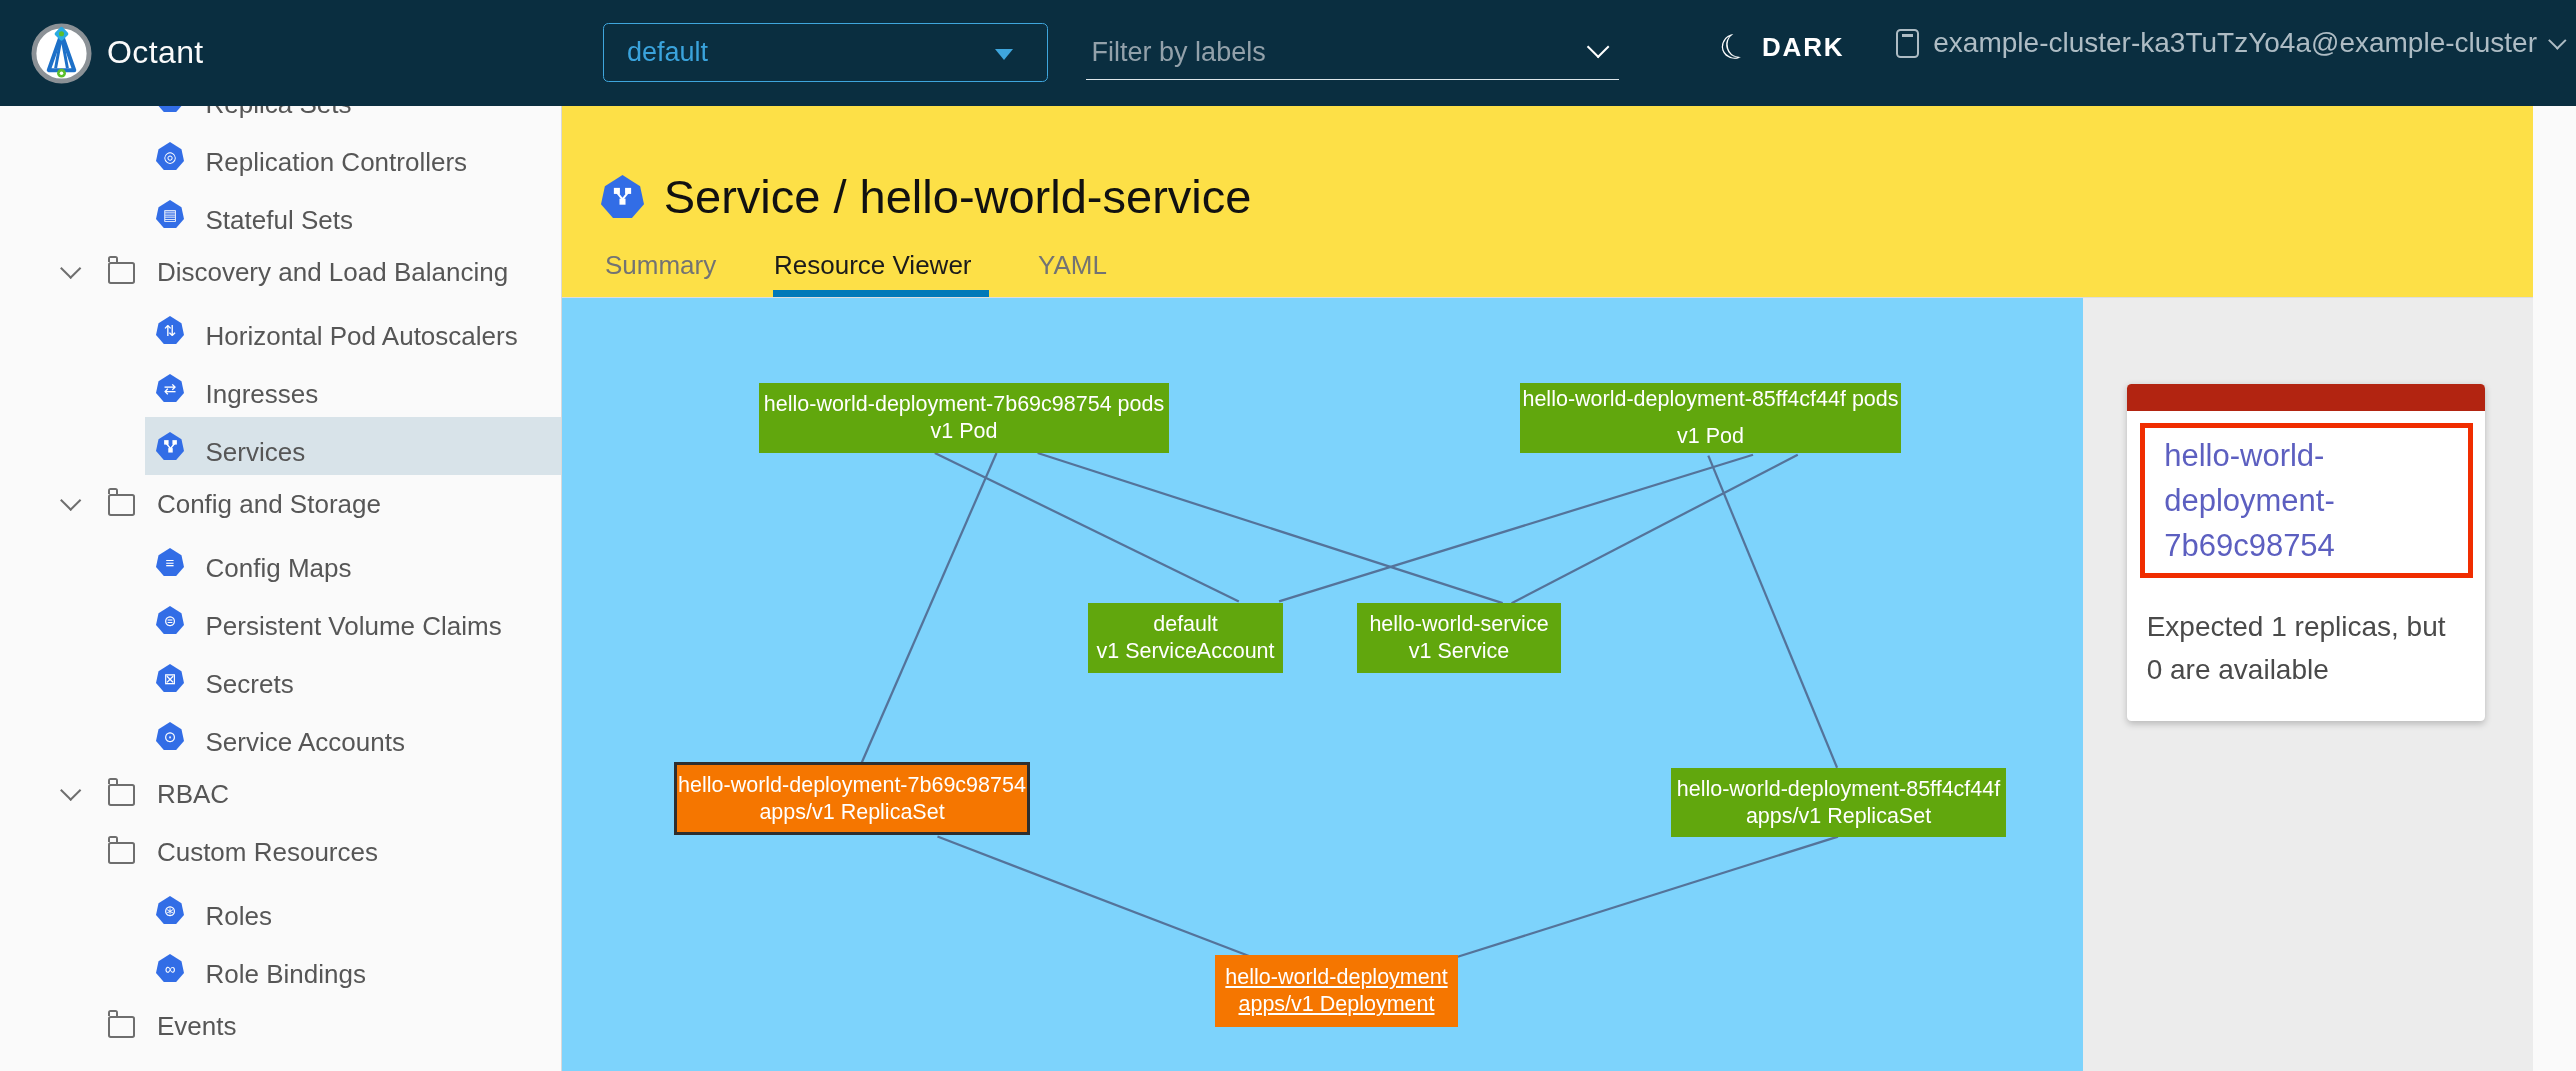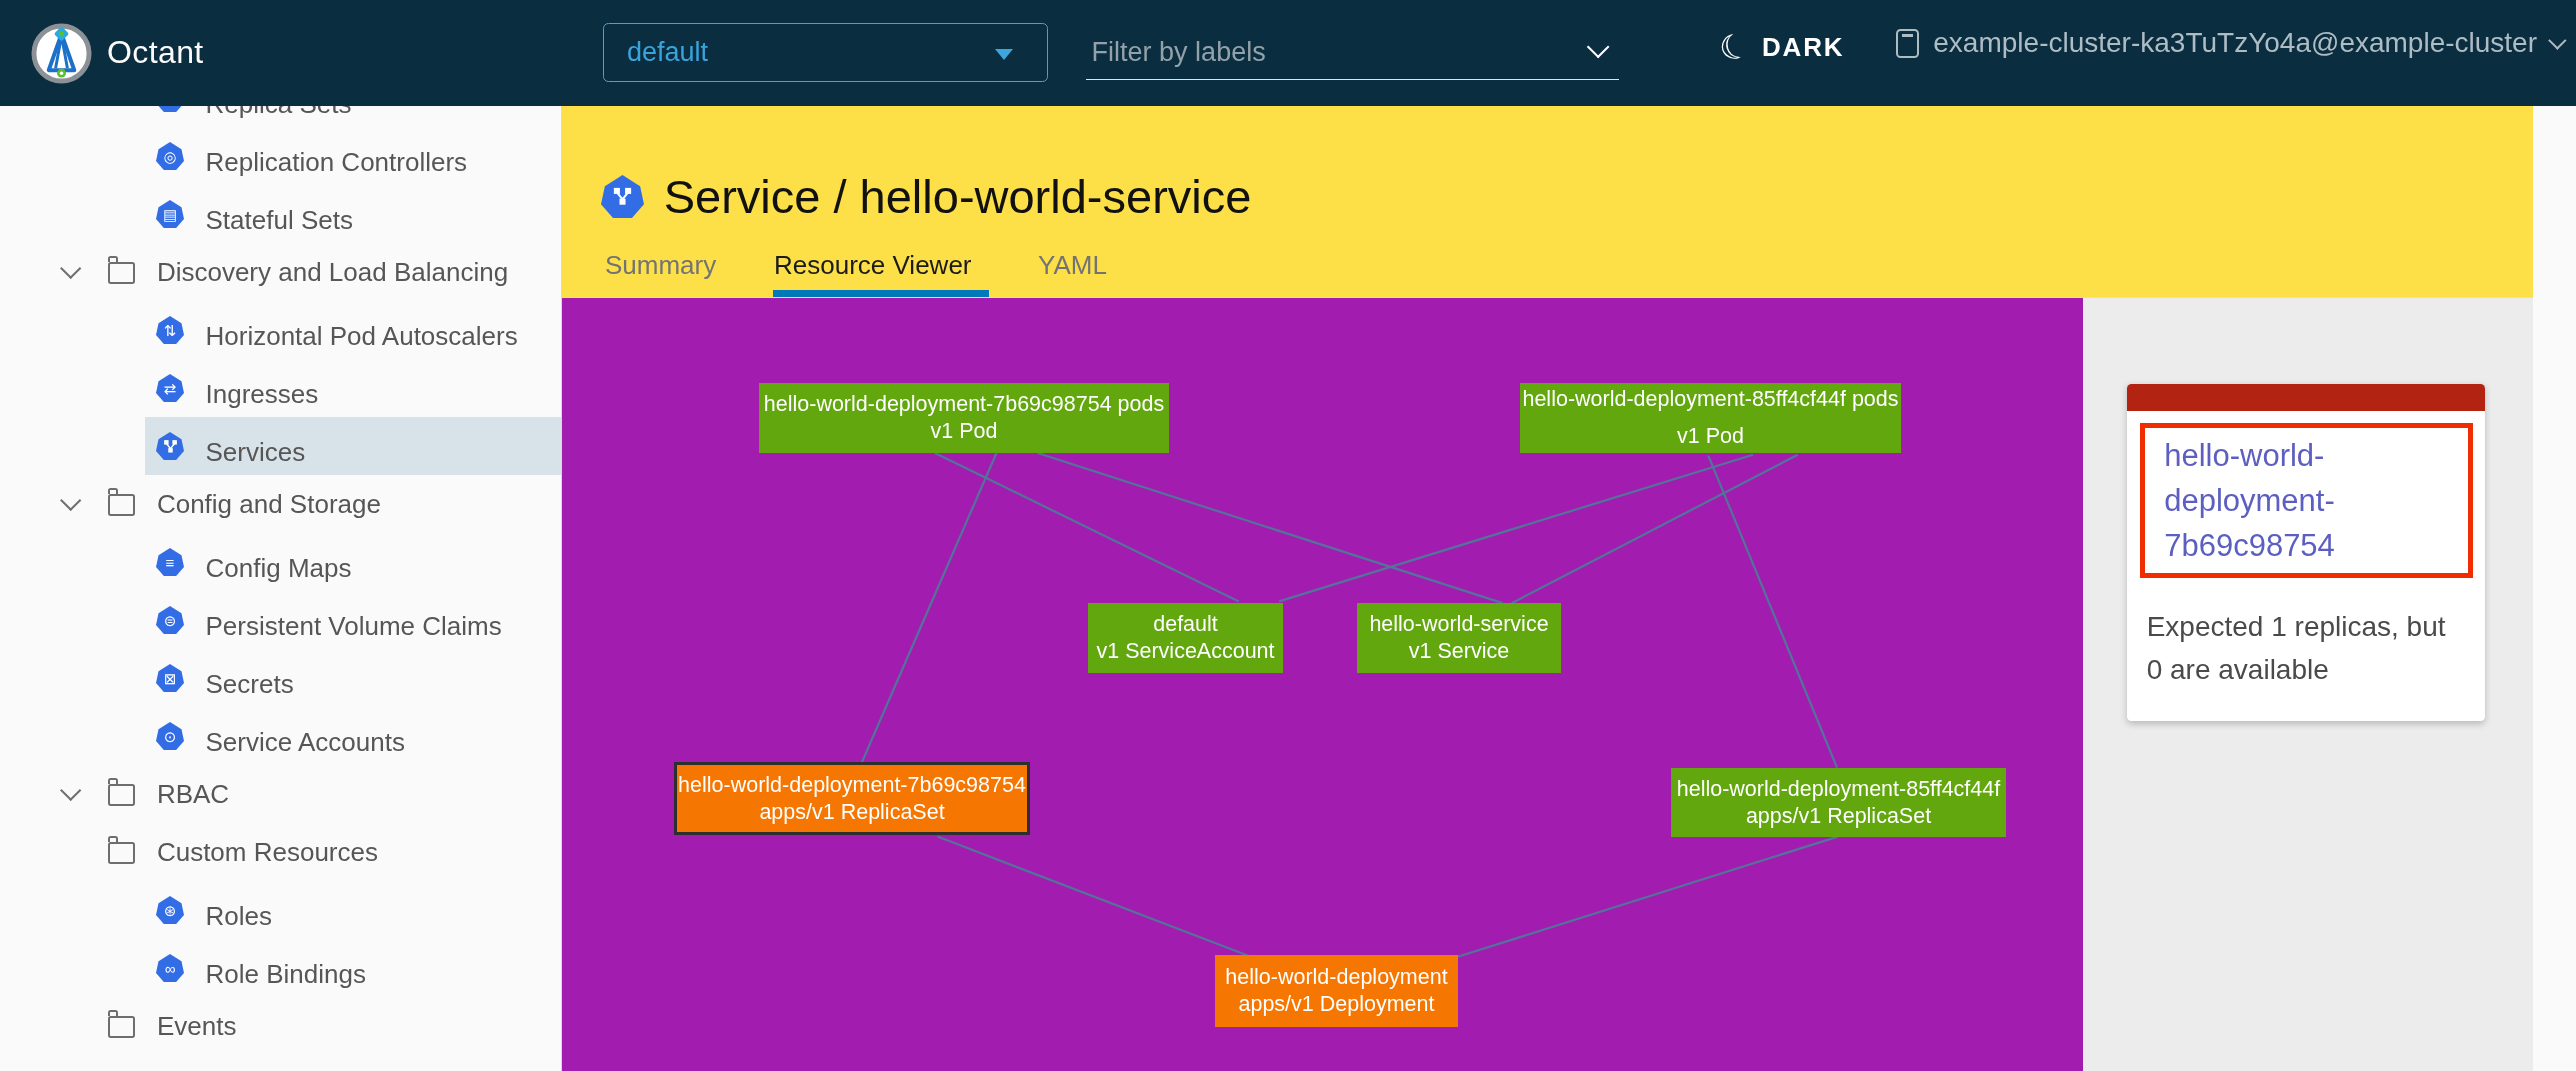--- a/index.html
+++ b/index.html
@@ -60,21 +60,21 @@
   .title-wrap{position:absolute;left:40px;top:63px;display:flex;align-items:center;gap:19.7px;}
   .title-hepticon{width:43px;height:43px;background:#326de6;
     clip-path:polygon(50% 0,91% 26%,100% 68%,72% 100%,28% 100%,0 68%,9% 26%);
     display:flex;align-items:center;justify-content:center;}
   .page-title{font-size:47px;color:#111;font-weight:400;}
   .tabs{position:absolute;left:0;bottom:0;width:100%;height:54px;}
   .tab{position:absolute;bottom:16px;font-size:26px;color:#737373;cursor:pointer;}
   .tab.active{color:#1b1b1b;}
   .tab-underline{position:absolute;bottom:0;height:7.2px;background:#0079b8;}
   
-  .graph{position:absolute;left:561px;top:298px;width:1522px;height:774px;background:#a21caf;z-index:3;}
+  .graph{position:absolute;left:561px;top:298px;width:1522px;height:774px;background:#7dd3fc;z-index:3;}
   .edges{position:absolute;left:0;top:0;}
   .node{position:absolute;color:#fff;text-align:center;display:flex;flex-direction:column;
     justify-content:center;cursor:pointer;box-sizing:border-box;}
   .node .l1,.node .l2{font-size:21.5px;line-height:27px;font-weight:500;}
   .node.ok{background:#61a70d;}
   .node.warning{background:#f57600;}
   .node.sel{border:3.6px solid #2e2e2e;}
   
   .panel{position:absolute;left:2083px;top:298px;width:450px;height:774px;background:#ececec;z-index:3;}
   .card{position:absolute;left:44px;top:86px;width:358px;background:#fff;border-radius:4.5px;
@@ -280,21 +280,21 @@
   <div class="node warning sel" style="left:113px;top:464px;width:356px;height:73px;">
     <span class="l1">hello-world-deployment-7b69c98754</span>
     <span class="l2">apps/v1 ReplicaSet</span>
   </div>
 
   <div class="node ok" style="left:1110px;top:470px;width:335px;height:69px;">
     <span class="l1">hello-world-deployment-85ff4cf44f</span>
     <span class="l2">apps/v1 ReplicaSet</span>
   </div>
 
-  <div class="node warning" style="left:654px;top:657px;width:243px;height:72px;">
+  <div class="node warning" style="left:654px;top:657px;width:243px;height:72px;text-decoration:underline;">
     <span class="l1">hello-world-deployment</span>
     <span class="l2">apps/v1 Deployment</span>
   </div>
 </div>
 
 <div class="panel">
   <div class="card">
     <div class="card-accent"></div>
     <div class="hl-box">
       <a class="hl-link">hello-world-deployment-7b69c98754</a>

